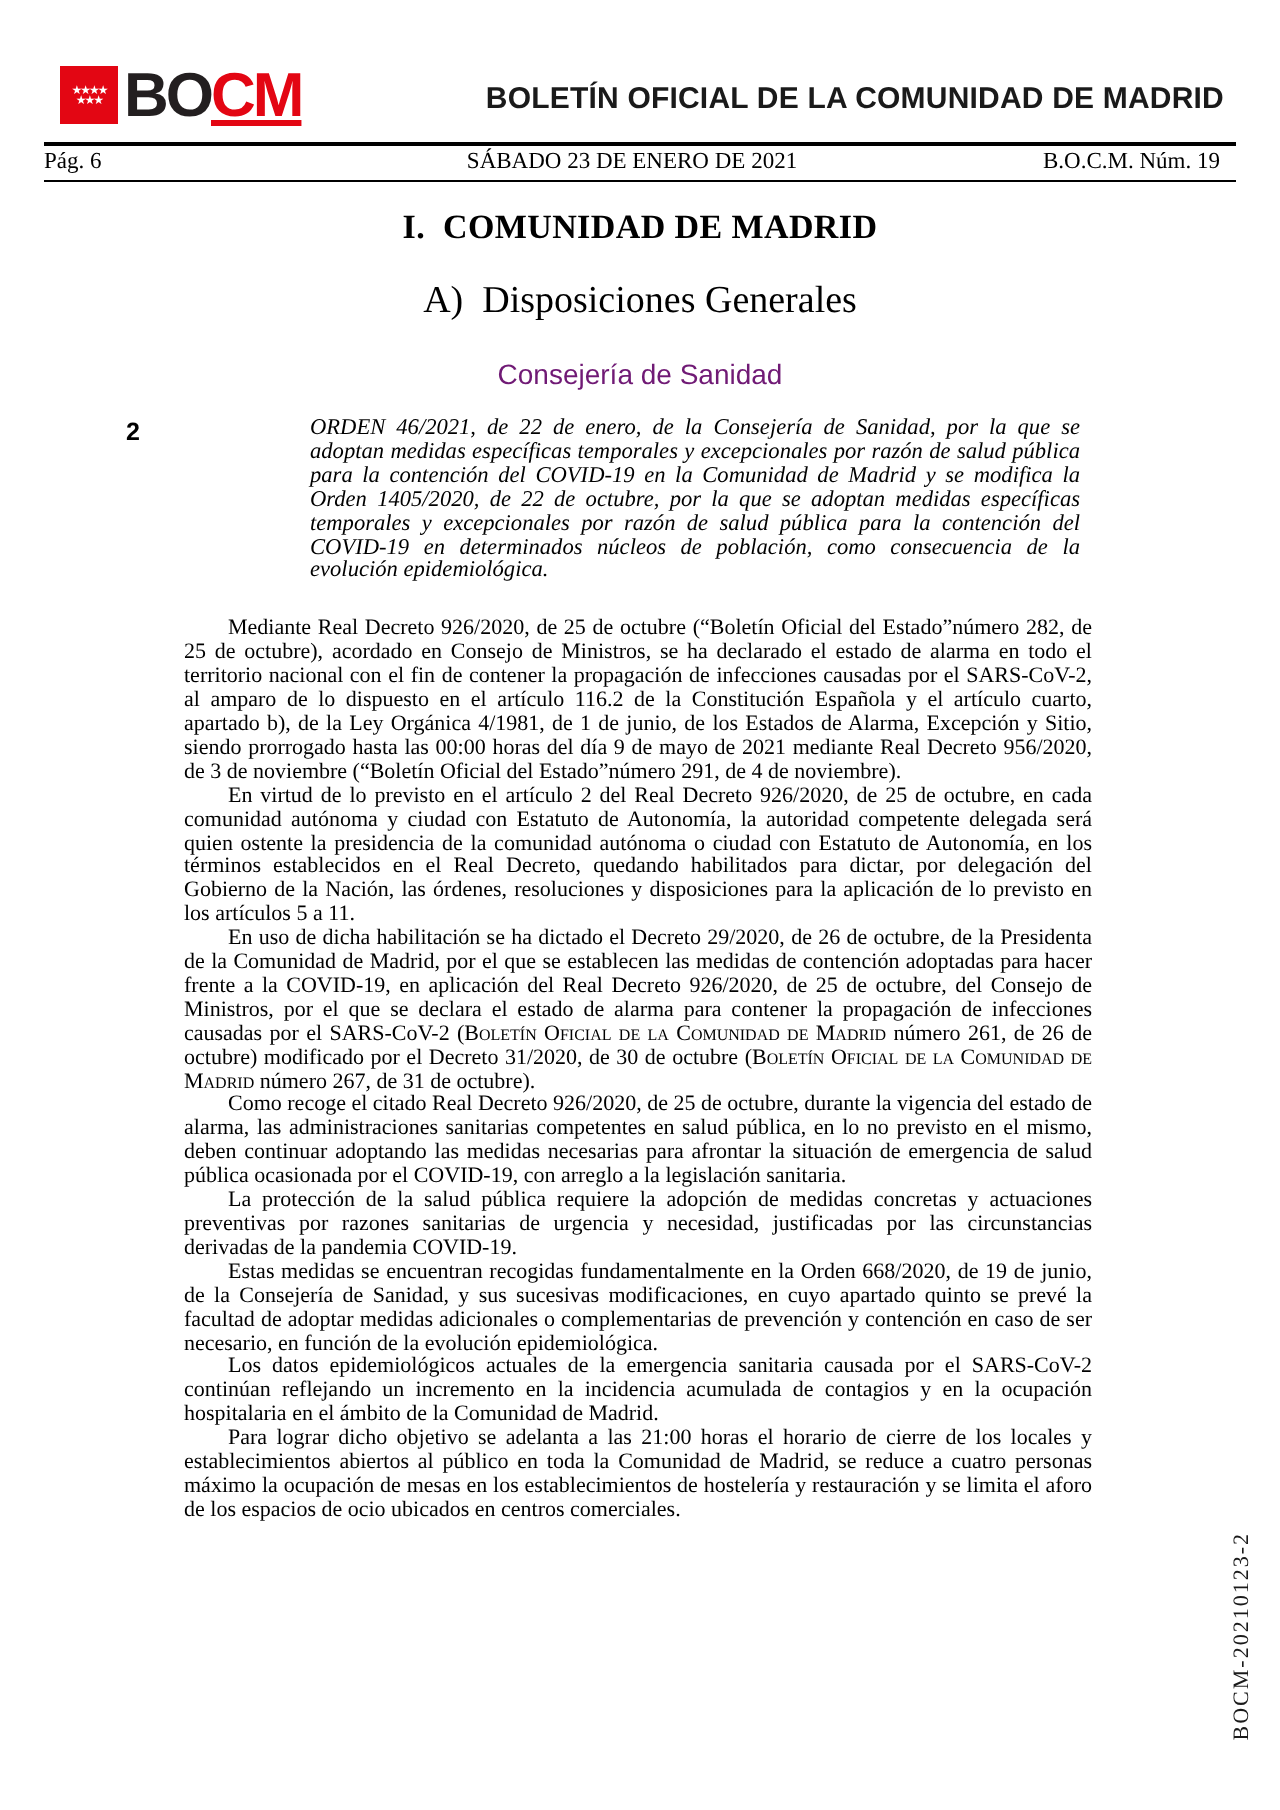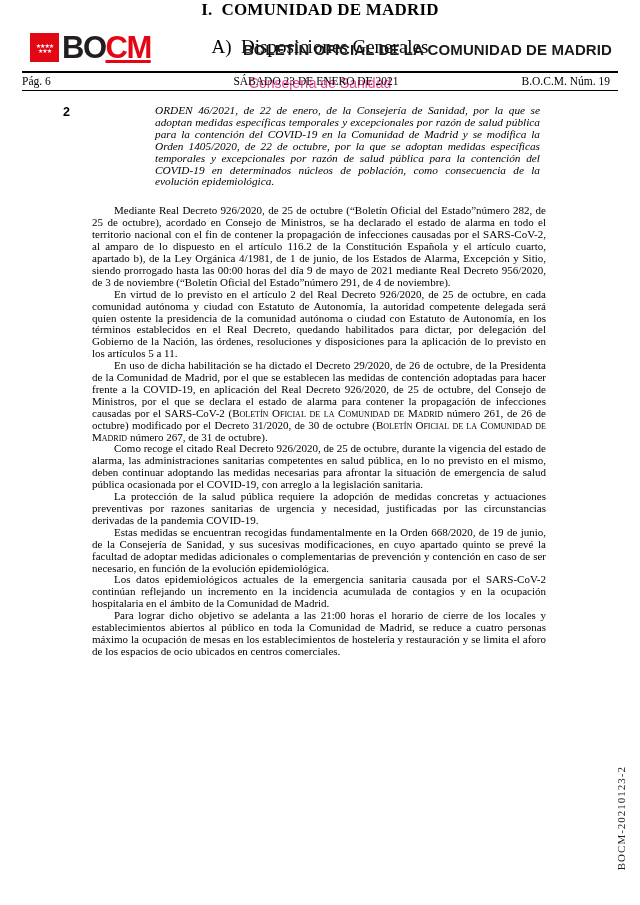--- a/index.html
+++ b/index.html
@@ -58,35 +58,35 @@
   .rule-bottom{top:90px;height:1px;}
   .header-meta{
     position:absolute;top:74px;left:22px;right:30px;height:22px;
     font-size:11.5px;
   }
   .meta-page{position:absolute;left:0;top:1px;}
   .meta-date{position:absolute;left:0;right:0;top:1px;text-align:center;}
   .meta-issue{position:absolute;right:0;top:1px;padding-left:20px;}
 
   
-  main{}
+  main{padding-top:104px;}
   .section-title{
     margin:0;text-align:center;
     font-size:17px;font-weight:bold;
     letter-spacing:0.2px;
   }
   .subsection-title{
     margin:16px 0 0 0;text-align:center;
     font-size:19px;font-weight:normal;
   }
   .department{
     margin:17px 0 0 0;text-align:center;
     font-family:"Liberation Sans", sans-serif;
     font-size:14px;font-weight:normal;
-    color:#ec4899;
+    color:#701a75;
   }
   .order-block{position:relative;margin-top:14px;}
   .order-number{
     position:absolute;left:63px;top:0;
     font-family:"Liberation Sans", sans-serif;
     font-weight:bold;font-size:12.5px;
   }
   .order-summary{
     margin:0 0 0 155px;width:385px;
     font-style:italic;

